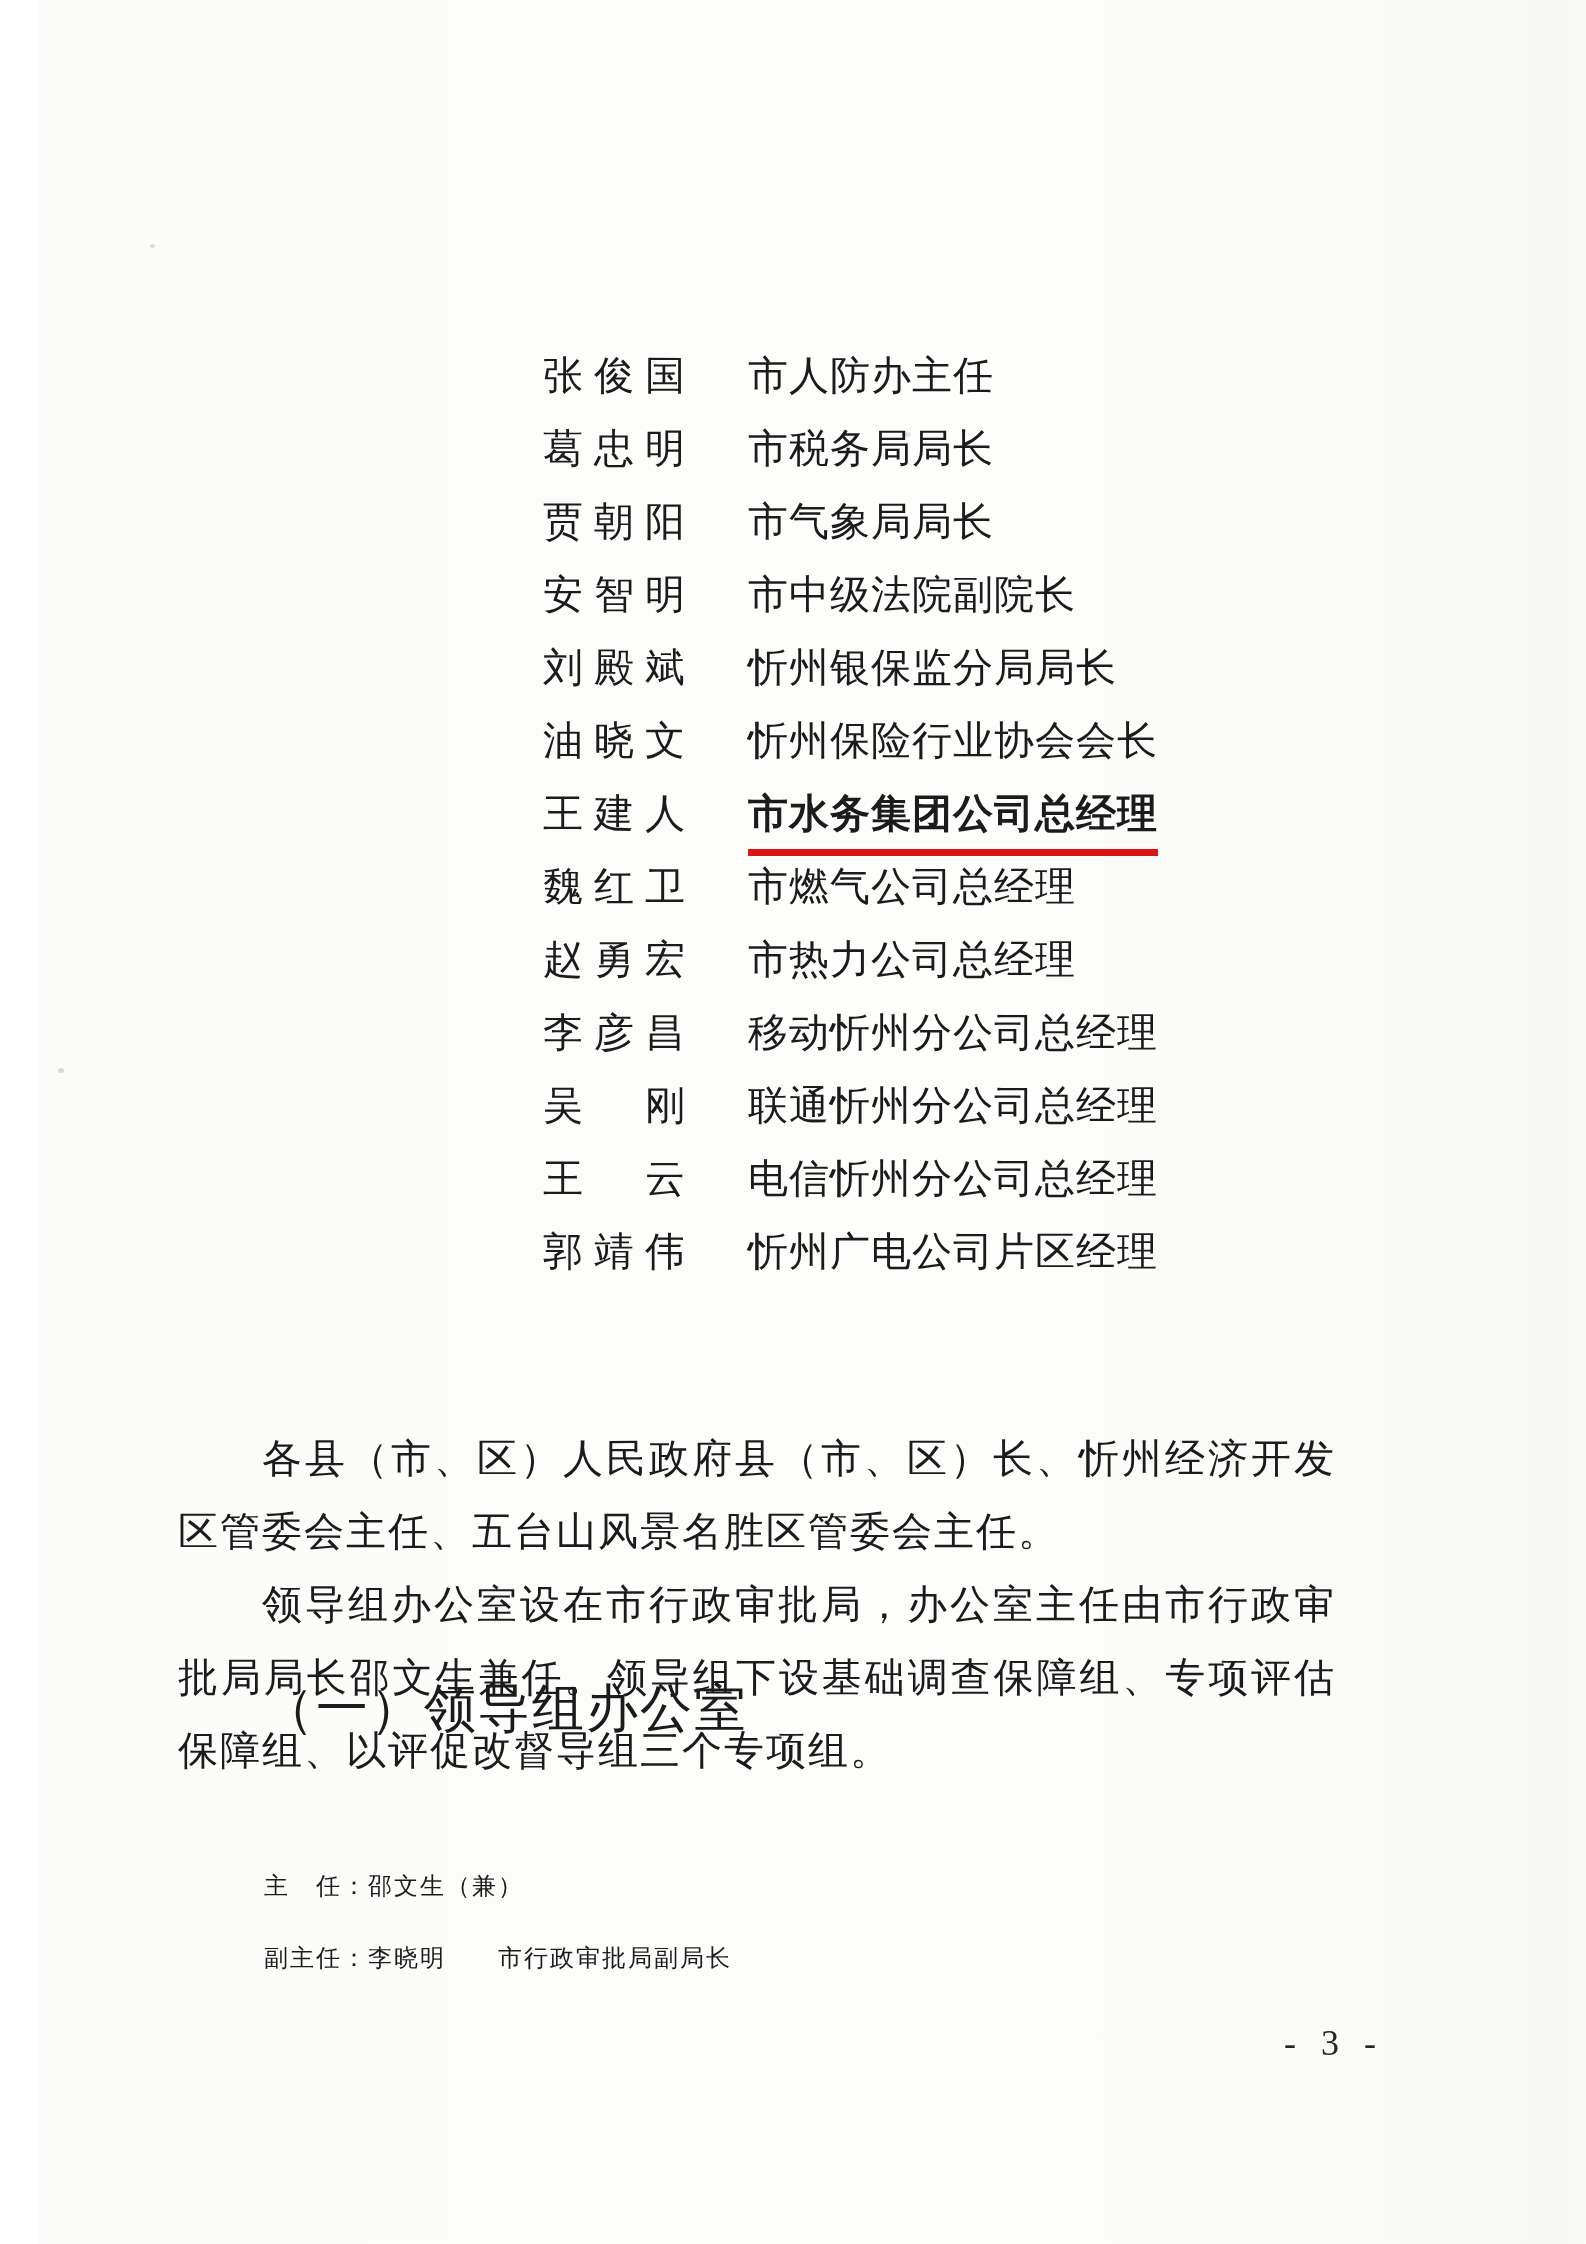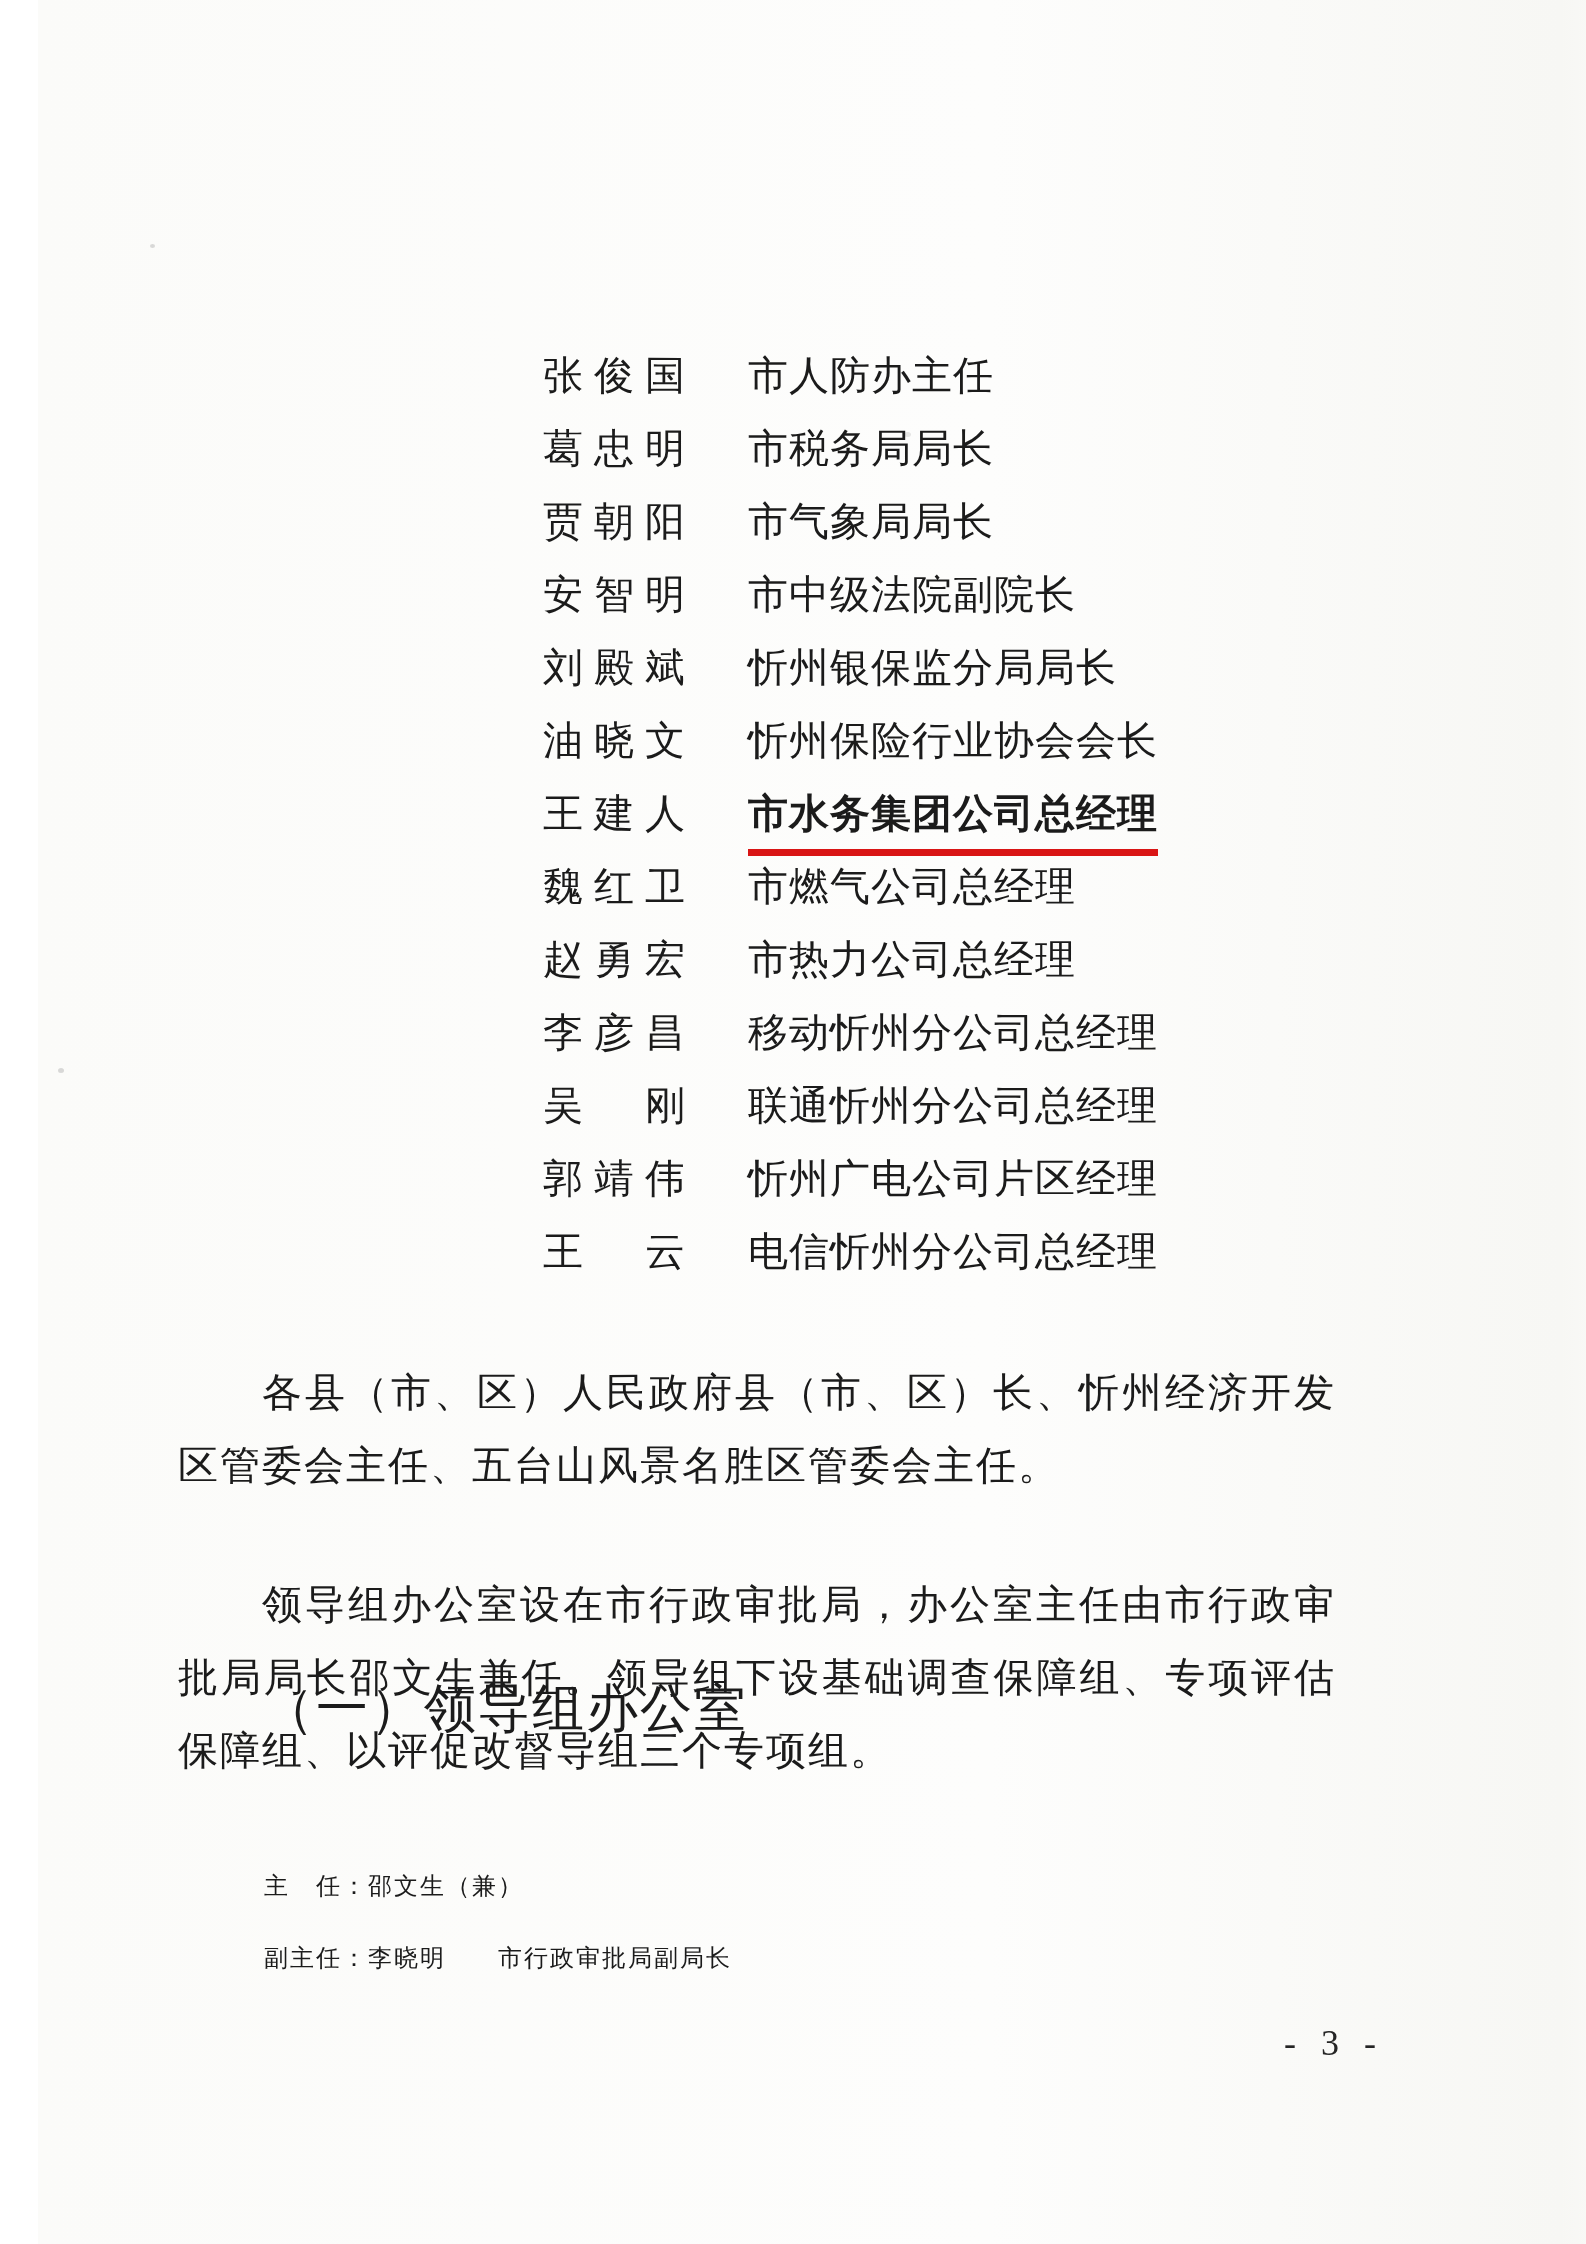--- a/index.html
+++ b/index.html
@@ -21,21 +21,21 @@
     font-weight:700;
     border-bottom:7px solid var(--red,#d91515);
     padding-bottom:13px;
   }
   
   .para{
     position:absolute;left:140px;width:1158px;margin:0;
     font-size:40px;line-height:73px;letter-spacing:2px;
     text-align:justify;text-indent:84px;
   }
-  .p1{top:1356px;}
+  .p1{top:1422px;}
   .p2{top:1568px;}
   .heading{position:absolute;left:224px;top:1672px;font-size:52px;line-height:73px;letter-spacing:2px;}
   .kv{position:absolute;left:226px;font-size:24px;line-height:73px;letter-spacing:2px;white-space:nowrap;}
   .director{top:1850px;}
   .deputy{top:1922px;}
   .pageno{position:absolute;left:1246px;top:2022px;font-size:36px;letter-spacing:8px;color:#252525;}
   
   .speck{position:absolute;background:rgba(60,60,60,.18);border-radius:50%;}
   .s1{left:112px;top:244px;width:5px;height:4px;}
   .s2{left:20px;top:1068px;width:6px;height:5px;}
@@ -66,23 +66,23 @@
       <div class="row em"><span class="name">王建人</span><span class="title">市水务集团公司总经理</span></div>
 
       <div class="row"><span class="name">魏红卫</span><span class="title">市燃气公司总经理</span></div>
 
       <div class="row"><span class="name">赵勇宏</span><span class="title">市热力公司总经理</span></div>
 
       <div class="row"><span class="name">李彦昌</span><span class="title">移动忻州分公司总经理</span></div>
 
       <div class="row"><span class="name">吴　刚</span><span class="title">联通忻州分公司总经理</span></div>
 
+      <div class="row"><span class="name">王　云</span><span class="title">电信忻州分公司总经理</span></div>
+
       <div class="row"><span class="name">郭靖伟</span><span class="title">忻州广电公司片区经理</span></div>
-
-      <div class="row"><span class="name">王　云</span><span class="title">电信忻州分公司总经理</span></div>
     </div>
 
   <p class="para p1">各县（市、区）人民政府县（市、区）长、忻州经济开发区管委会主任、五台山风景名胜区管委会主任。</p>
   <p class="para p2">领导组办公室设在市行政审批局，办公室主任由市行政审批局局长邵文生兼任。领导组下设基础调查保障组、专项评估保障组、以评促改督导组三个专项组。</p>
 
   <div class="heading">（一）领导组办公室</div>
   <div class="kv director">主　任：邵文生（兼）</div>
   <div class="kv deputy">副主任：李晓明　　市行政审批局副局长</div>
 
   <div class="pageno">- 3 -</div>

